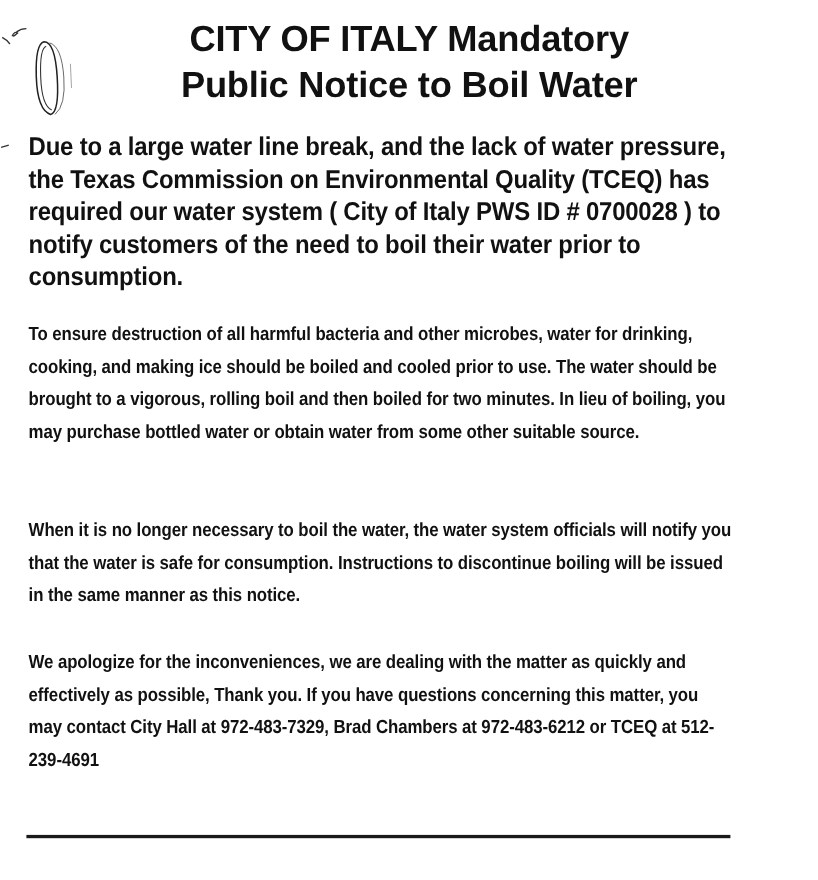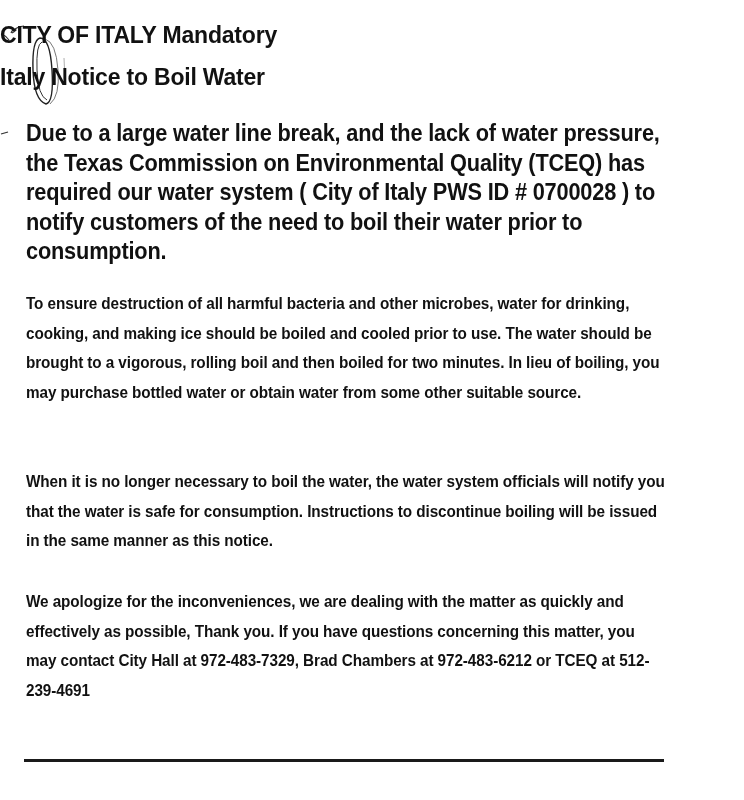--- a/index.html
+++ b/index.html
@@ -13,22 +13,23 @@
       position: relative;
       overflow: hidden;
       color: #111111;
       font-family: "Liberation Sans", sans-serif;
     }
     .title {
       position: absolute;
       left: 0;
       top: 14px;
       width: 744px;
+      text-align: center;
       font-weight: bold;
-      font-size: 23px;
+      font-size: 33px;
       line-height: 42px;
       letter-spacing: -0.2px;
     }
     .title .line1 { padding-left: 0; }
     .lead {
       position: absolute;
       left: 26px;
       top: 119px;
       width: 700px;
       font-weight: bold;
@@ -78,21 +79,21 @@
   <path d="M17 9 Q28 12 30 40 Q32 66 22 74" stroke="#555" stroke-width="0.8" fill="none"></path>
   <path d="M36 28 L37 50" stroke="#999" stroke-width="0.8" fill="none"></path>
 </svg>
 
 <svg class="mark" style="left:0;top:128px;" width="14" height="10" viewBox="0 0 14 10">
   <path d="M1 6 L8 4" stroke="#333" stroke-width="1.2" fill="none"></path>
 </svg>
 
 <div class="title">
   <div class="line1">CITY OF ITALY Mandatory</div>
-  <div class="line2">Italy Notice to Boil Water</div>
+  <div class="line2">Public Notice to Boil Water</div>
 </div>
 
 <div class="lead">Due to a large water line break, and the lack of water pressure, the Texas Commission on Environmental Quality (TCEQ) has required our water system ( City of Italy PWS ID # 0700028 ) to notify customers of the need to boil their water prior to consumption.</div>
 
 <div class="para p1">To ensure destruction of all harmful bacteria and other microbes, water for drinking, cooking, and making ice should be boiled and cooled prior to use. The water should be brought to a vigorous, rolling boil and then boiled for two minutes. In lieu of boiling, you may purchase bottled water or obtain water from some other suitable source.</div>
 <div class="para p2">When it is no longer necessary to boil the water, the water system officials will notify you that the water is safe for consumption. Instructions to discontinue boiling will be issued in the same manner as this notice.</div>
 <div class="para p3">We apologize for the inconveniences, we are dealing with the matter as quickly and effectively as possible, Thank you. If you have questions concerning this matter, you may contact City Hall at 972-483-7329, Brad Chambers at  972-483-6212 or TCEQ at 512-239-4691</div>
 
 <div class="signature-line"></div>
 

